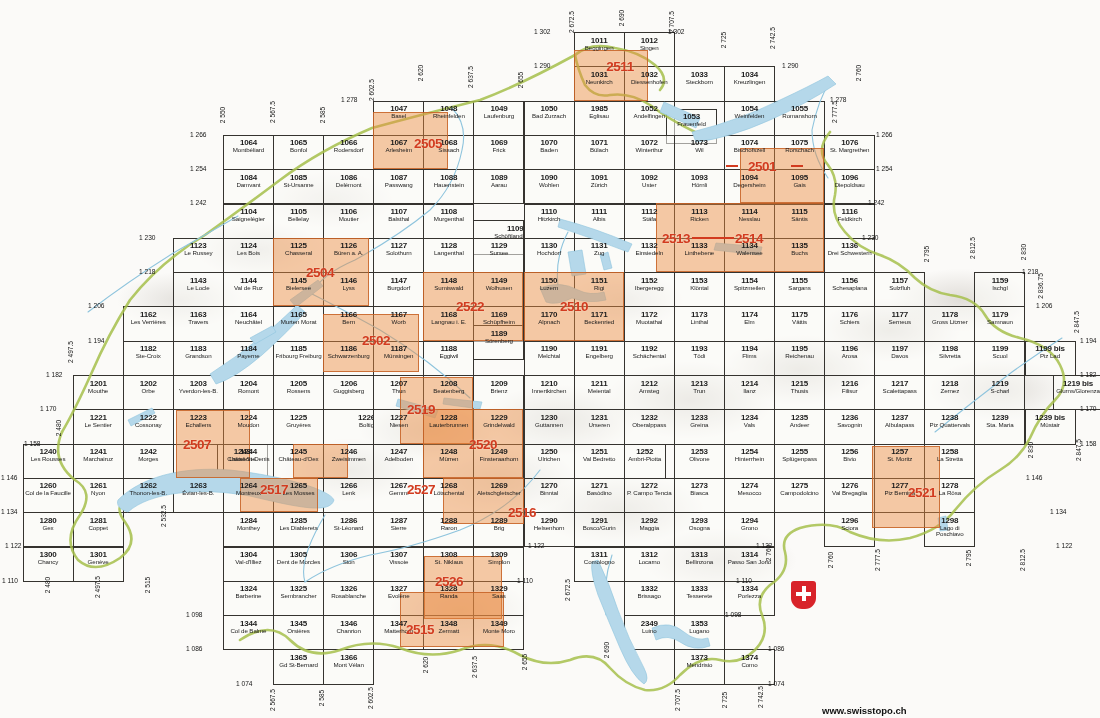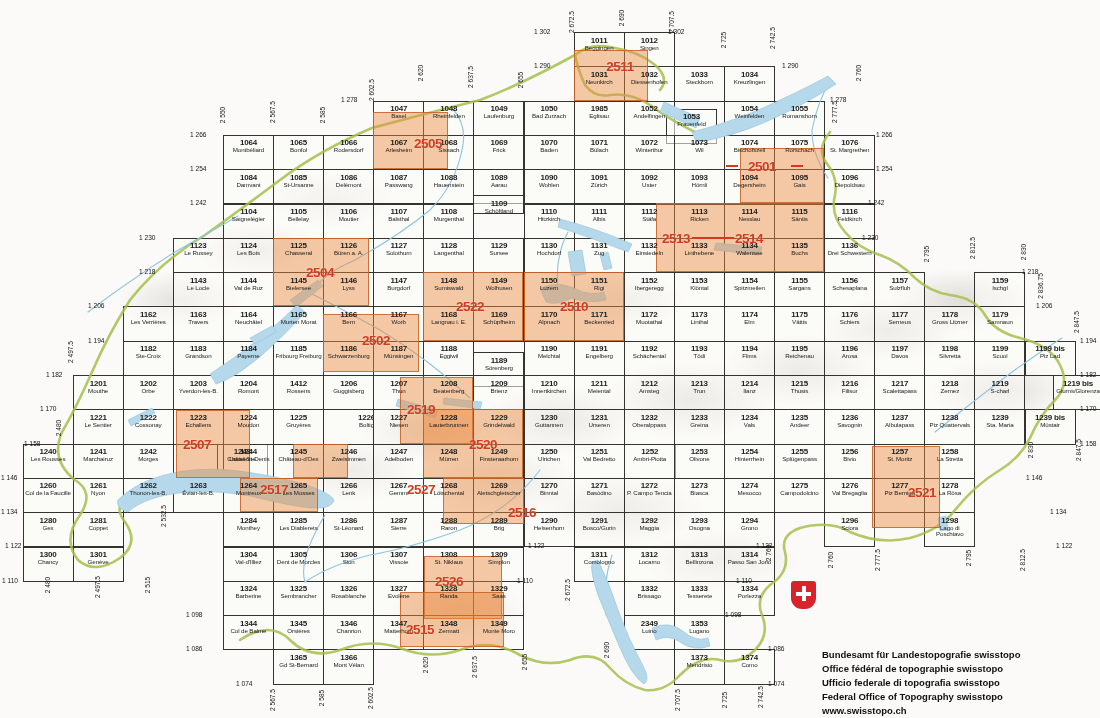--- a/index.html
+++ b/index.html
@@ -272,21 +272,21 @@
         <div class="nm">Moutier</div>
       </div>
       <div class="cell" style="left: 373.2px; top: 203.5px; width: 51.1px; height: 35.3px;">
         <div class="num">1107</div>
         <div class="nm">Balsthal</div>
       </div>
       <div class="cell" style="left: 423.3px; top: 203.5px; width: 51.1px; height: 35.3px;">
         <div class="num">1108</div>
         <div class="nm">Murgenthal</div>
       </div>
-      <div class="cell" style="left: 473.4px; top: 195px; width: 51.1px; height: 19px;">
+      <div class="cell" style="left: 473.4px; top: 220px; width: 51.1px; height: 35px; text-align: right;">
         <div class="num">1109</div>
         <div class="nm">Schöftland</div>
       </div>
       <div class="cell" style="left: 523.5px; top: 203.5px; width: 51.1px; height: 35.3px;">
         <div class="num">1110</div>
         <div class="nm">Hitzkirch</div>
       </div>
       <div class="cell" style="left: 573.6px; top: 203.5px; width: 51.1px; height: 35.3px;">
         <div class="num">1111</div>
         <div class="nm">Albis</div>
@@ -524,21 +524,21 @@
         <div class="nm">Schwarzenburg</div>
       </div>
       <div class="cell" style="left: 373.2px; top: 340.7px; width: 51.1px; height: 35.3px;">
         <div class="num">1187</div>
         <div class="nm">Münsingen</div>
       </div>
       <div class="cell" style="left: 423.3px; top: 340.7px; width: 51.1px; height: 35.3px;">
         <div class="num">1188</div>
         <div class="nm">Eggiwil</div>
       </div>
-      <div class="cell" style="left: 473.4px; top: 352px; width: 51.1px; height: 35.3px;">
+      <div class="cell" style="left: 473.4px; top: 325px; width: 51.1px; height: 35.3px;">
         <div class="num">1189</div>
         <div class="nm">Sörenberg</div>
       </div>
       <div class="cell" style="left: 523.5px; top: 340.7px; width: 51.1px; height: 35.3px;">
         <div class="num">1190</div>
         <div class="nm">Melchtal</div>
       </div>
       <div class="cell" style="left: 573.6px; top: 340.7px; width: 51.1px; height: 35.3px;">
         <div class="num">1191</div>
         <div class="nm">Engelberg</div>
@@ -589,21 +589,21 @@
       </div>
       <div class="cell" style="left: 172.8px; top: 375px; width: 51.1px; height: 35.3px;">
         <div class="num">1203</div>
         <div class="nm">Yverdon-les-B.</div>
       </div>
       <div class="cell" style="left: 222.9px; top: 375px; width: 51.1px; height: 35.3px;">
         <div class="num">1204</div>
         <div class="nm">Romont</div>
       </div>
       <div class="cell" style="left: 273px; top: 375px; width: 51.1px; height: 35.3px;">
-        <div class="num">1412</div>
+        <div class="num">1205</div>
         <div class="nm">Rossens</div>
       </div>
       <div class="cell" style="left: 323.1px; top: 375px; width: 51.1px; height: 35.3px;">
         <div class="num">1206</div>
         <div class="nm">Guggisberg</div>
       </div>
       <div class="cell" style="left: 373.2px; top: 375px; width: 51.1px; height: 35.3px;">
         <div class="num">1207</div>
         <div class="nm">Thun</div>
       </div>
@@ -780,21 +780,21 @@
         <div class="nm">Finsteraarhorn</div>
       </div>
       <div class="cell" style="left: 523.5px; top: 443.6px; width: 51.1px; height: 35.3px;">
         <div class="num">1250</div>
         <div class="nm">Ulrichen</div>
       </div>
       <div class="cell" style="left: 573.6px; top: 443.6px; width: 51.1px; height: 35.3px;">
         <div class="num">1251</div>
         <div class="nm">Val Bedretto</div>
       </div>
-      <div class="cell" style="left: 623.7px; top: 443.6px; width: 52px; height: 35.3px;">
+      <div class="cell" style="left: 623.7px; top: 443.6px; width: 42px; height: 35.3px;">
         <div class="num">1252</div>
         <div class="nm">Ambri-Piotta</div>
       </div>
       <div class="cell" style="left: 673.8px; top: 443.6px; width: 51.1px; height: 35.3px;">
         <div class="num">1253</div>
         <div class="nm">Olivone</div>
       </div>
       <div class="cell" style="left: 723.9px; top: 443.6px; width: 51.1px; height: 35.3px;">
         <div class="num">1254</div>
         <div class="nm">Hinterrhein</div>
@@ -1210,20 +1210,14 @@
       <div class="elv" style="left: 524px; top: 662px;">2 655</div>
       <div class="elv" style="left: 677px; top: 700px;">2 707.5</div>
       <div class="elv" style="left: 724px; top: 700px;">2 725</div>
       <div class="elv" style="left: 760px; top: 697px;">2 742.5</div>
     </div>
 
   <div class="flag">
     <div class="vbar"></div>
     <div class="hbar"></div>
   </div>
-  <div class="office legend" id="office-block">
-      <div>Bundesamt für Landestopografie swisstopo</div>
-      <div>Office fédéral de topographie swisstopo</div>
-      <div>Ufficio federale di topografia swisstopo</div>
-      <div>Federal Office of Topography swisstopo</div>
-    </div>
   <div class="www legend">www.swisstopo.ch</div>
 </div>
 
 </body></html>

